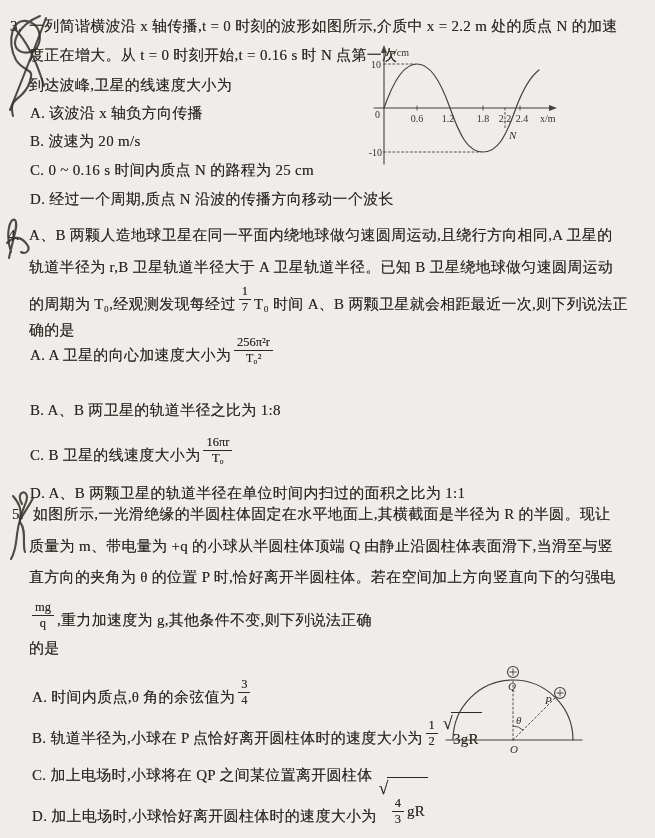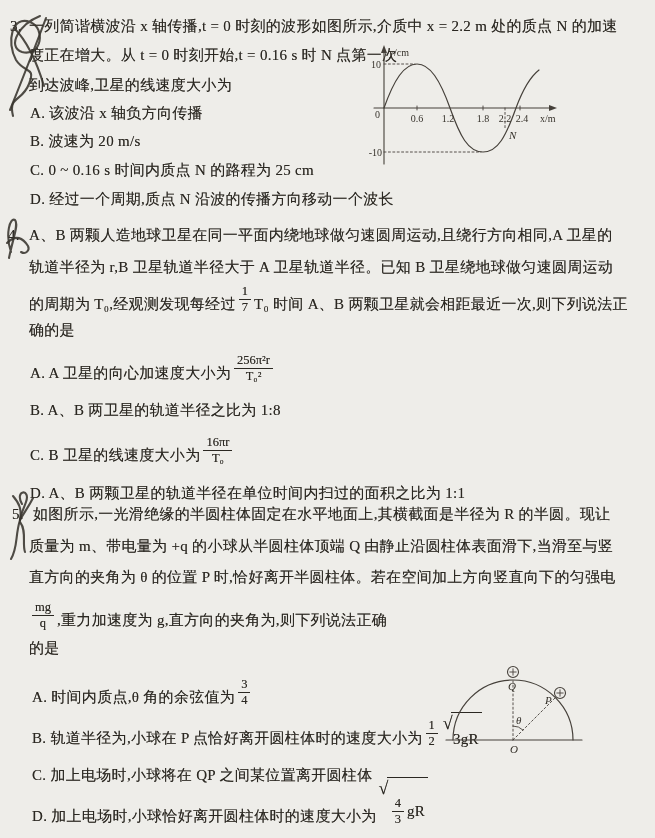--- a/index.html
+++ b/index.html
@@ -100,21 +100,21 @@
   <div class="t" style="left:29px;top:259px">轨道半径为 r,B 卫星轨道半径大于 A 卫星轨道半径。已知 B 卫星绕地球做匀速圆周运动</div>
   <div class="frow" style="left:29px;top:280px">
     <span>的周期为 T₀,经观测发现每经过</span>
     <span class="frac">
       <span class="fn">1</span>
       <span class="fd">7</span>
     </span>
     <span>T₀ 时间 A、B 两颗卫星就会相距最近一次,则下列说法正</span>
   </div>
   <div class="t" style="left:29px;top:322px">确的是</div>
-  <div class="frow" style="left:30px;top:349px">
+  <div class="frow" style="left:30px;top:331px">
     <span>A. A 卫星的向心加速度大小为</span>
     <span class="frac">
       <span class="fn">256π²r</span>
       <span class="fd">T₀²</span>
     </span>
   </div>
   <div class="t" style="left:30px;top:402px">B. A、B 两卫星的轨道半径之比为 1:8</div>
   <div class="frow" style="left:30px;top:431px">
     <span>C. B 卫星的线速度大小为</span>
     <span class="frac">
@@ -126,21 +126,21 @@
 
   <div class="t" style="left:12px;top:506px">5.</div>
   <div class="t" style="left:33px;top:506px">如图所示,一光滑绝缘的半圆柱体固定在水平地面上,其横截面是半径为 R 的半圆。现让</div>
   <div class="t" style="left:29px;top:538px">质量为 m、带电量为 +q 的小球从半圆柱体顶端 Q 由静止沿圆柱体表面滑下,当滑至与竖</div>
   <div class="t" style="left:29px;top:569px">直方向的夹角为 θ 的位置 P 时,恰好离开半圆柱体。若在空间加上方向竖直向下的匀强电</div>
   <div class="frow" style="left:29px;top:596px">
     <span class="frac">
       <span class="fn">mg</span>
       <span class="fd">q</span>
     </span>
-    <span>,重力加速度为 g,直方向的夹角为,则下列说法正确</span>
+    <span>,重力加速度为 g,其他条件不变,则下列说法正确</span>
   </div>
   <div class="t" style="left:29px;top:640px">的是</div>
   <div class="frow" style="left:32px;top:673px">
     <span>A. 时间内质点,θ 角的余弦值为</span>
     <span class="frac">
       <span class="fn">3</span>
       <span class="fd">4</span>
     </span>
   </div>
   <div class="frow" style="left:32px;top:714px">

